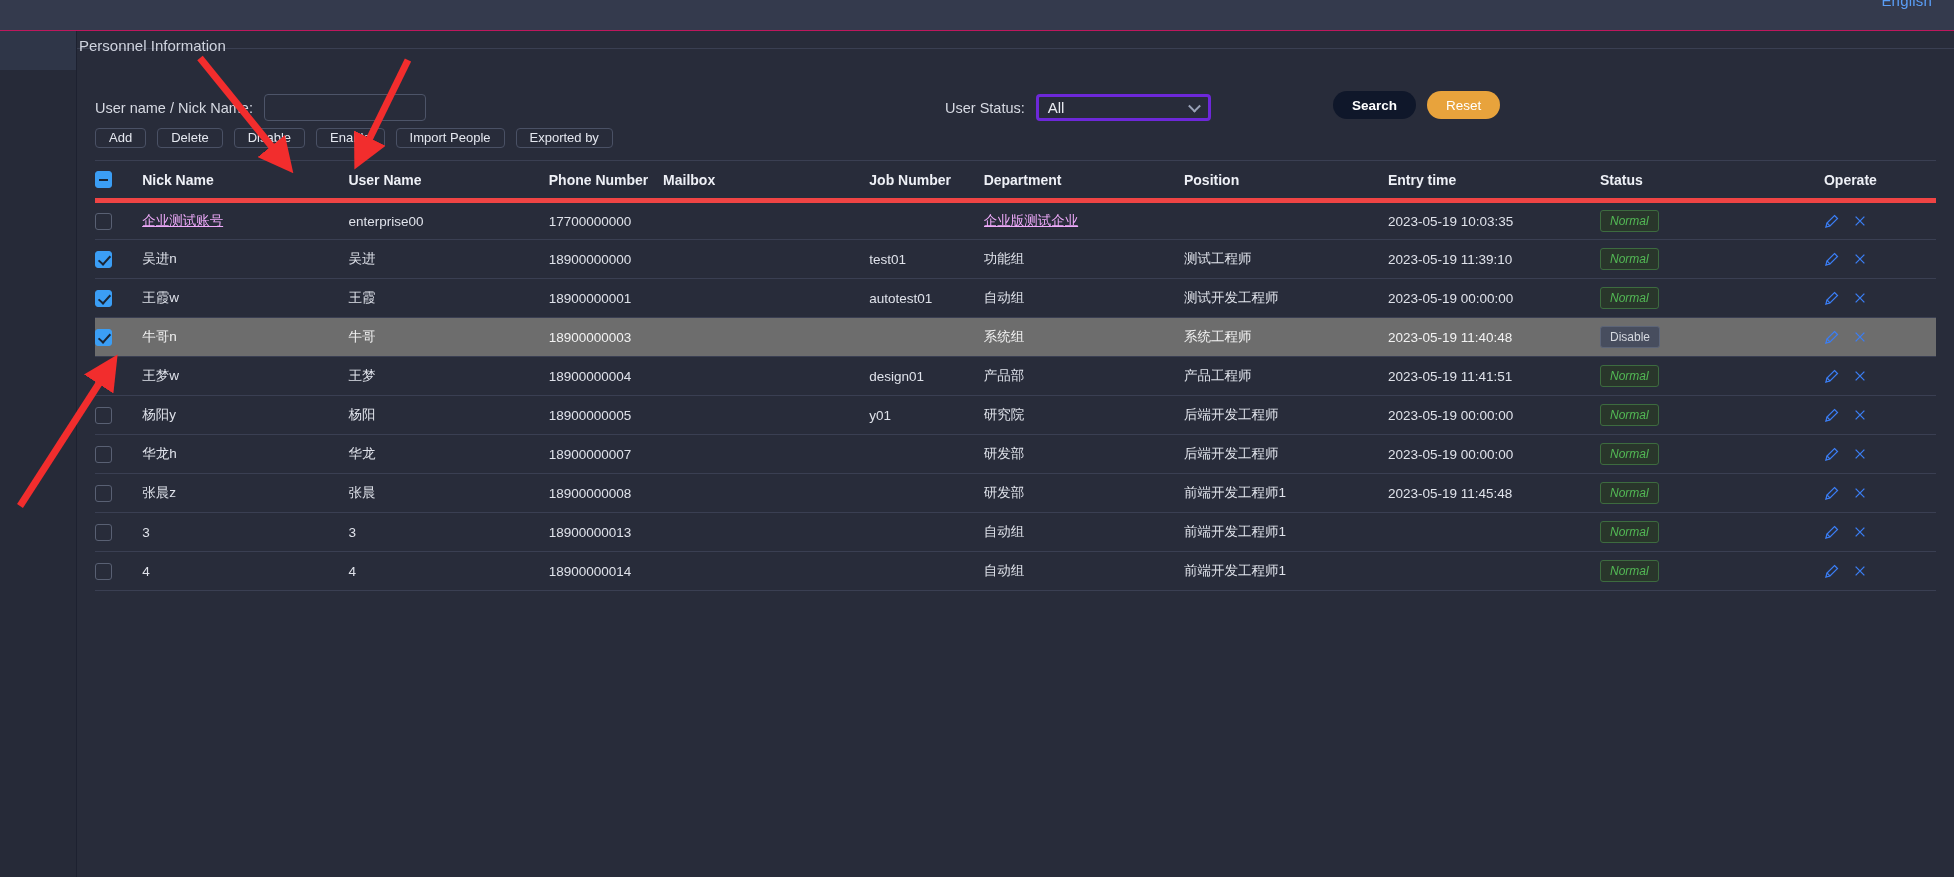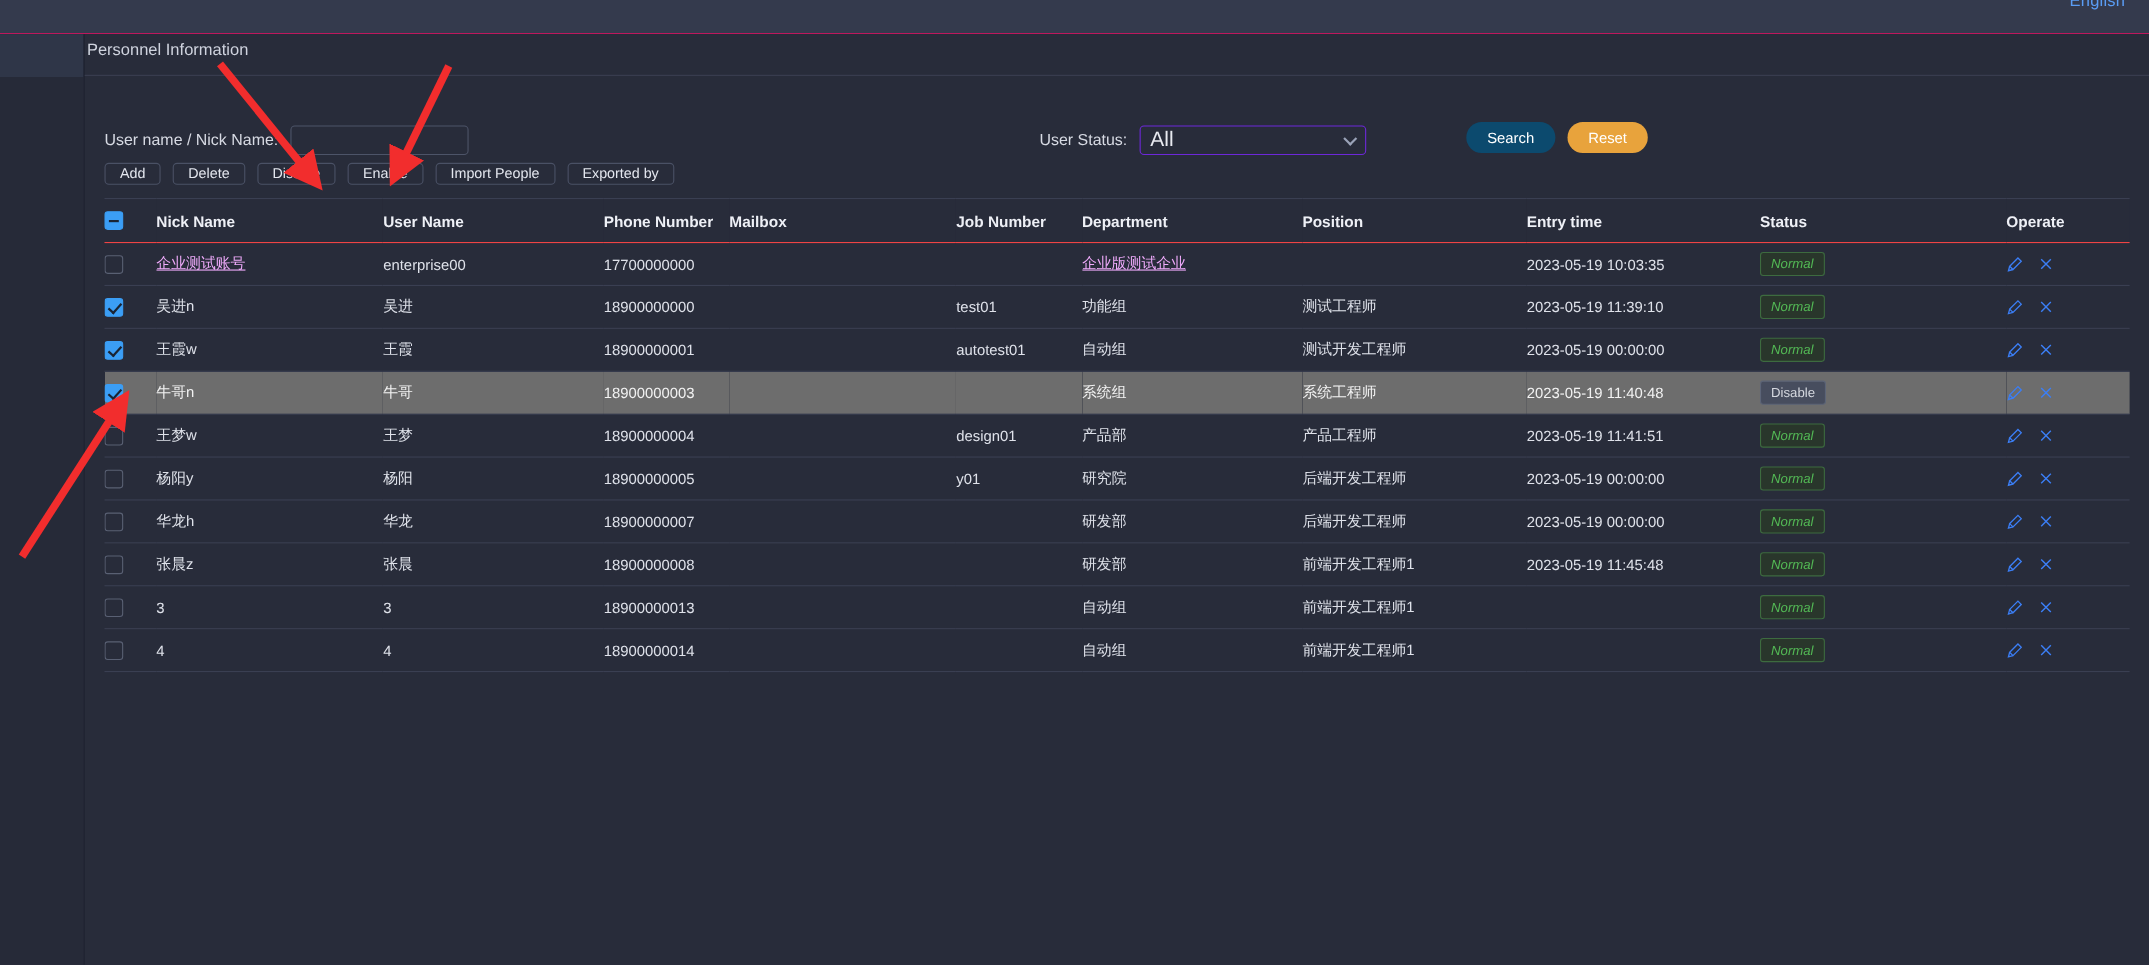--- a/index.html
+++ b/index.html
@@ -32,21 +32,21 @@
   }
 
   
   .panel {
     position: absolute; left: 76px; top: 31px;
     width: 1878px; height: 846px;
     background: #282c3a;
     border-left: 1px solid #1d2130;
   }
   .panel-title {
-    height: 38px; line-height: 29px;
+    height: 18px; line-height: 29px;
     padding-left: 2px;
     font-size: 15px; color: #cfd3de;
     border-bottom: 1px solid #3a3f52;
   }
 
   
   .filters {
     position: relative; height: 66px;
   }
   .field { position: absolute; display: flex; align-items: center; }
@@ -65,49 +65,49 @@
     font-family: "Liberation Sans", sans-serif;
   }
   .text-input::placeholder { color: #6b7285; }
 
   .f-username { left: 18px; top: 45px; }
   .f-phone    { left: 477px; top: 45px; }
   .f-status   { left: 868px; top: 45px; justify-content: flex-end; }
 
   .select-box {
     position: relative;
-    width: 206px; height: 27px;
+    width: 175px; height: 27px;
     background: #282c3a;
-    border: 1px solid #6d28d9;
+    border: 3px solid #6d28d9;
     border-radius: 4px;
     margin-left: 11px;
     display: flex; align-items: center;
     padding: 0 9px;
-    color: #e8eaf0; font-size: 19px;
+    color: #e8eaf0; font-size: 15px;
   }
   .chev {
     position: absolute; right: 9px; top: 50%;
     width: 9px; height: 9px;
     border-right: 2px solid #9aa3b8;
     border-bottom: 2px solid #9aa3b8;
     transform: translateY(-70%) rotate(45deg);
   }
 
   .action-btns {
     position: absolute; left: 1256px; top: 42px;
     display: flex; gap: 11px;
   }
   .pill {
     border: none; border-radius: 16px;
     height: 28px; padding: 0 19px;
     font-size: 13.5px; color: #ffffff;
     cursor: pointer;
     font-family: "Liberation Sans", sans-serif;
   }
-  .pill-search { background: #0c4a6e; }
+  .pill-search { background: #0f172a; font-weight: bold; }
   .pill-reset  { background: #e8a33c; }
 
   
   .toolbar {
     position: relative;
     padding: 0 0 0 18px;
     height: 45px;
     display: flex; align-items: center; gap: 11px;
   }
   .tbtn {
@@ -121,21 +121,21 @@
   }
 
   
   .tbl-wrap { padding: 0 18px 0 18px; }
   table { width: 100%; border-collapse: collapse; table-layout: fixed; }
   thead th {
     text-align: left;
     font-size: 14px; color: #eef0f6; font-weight: bold;
     height: 40px; padding: 0;
     border-top: 1px solid #3a3f52;
-    border-bottom: 1px solid #ef4444;
+    border-bottom: 5px solid #ef4444;
     background: #282c3a;
   }
   tbody td {
     font-size: 13.5px; color: #dfe2ea;
     height: 39px; padding: 0;
     border-bottom: 1px solid #3a3f52;
     white-space: nowrap; overflow: hidden;
   }
   tbody tr.hovered td { background: #6d6d6d; color: #f2f2f2; }
 

